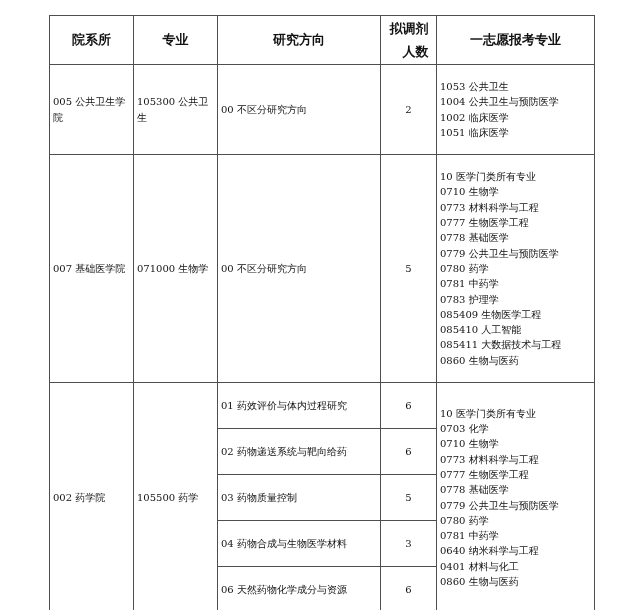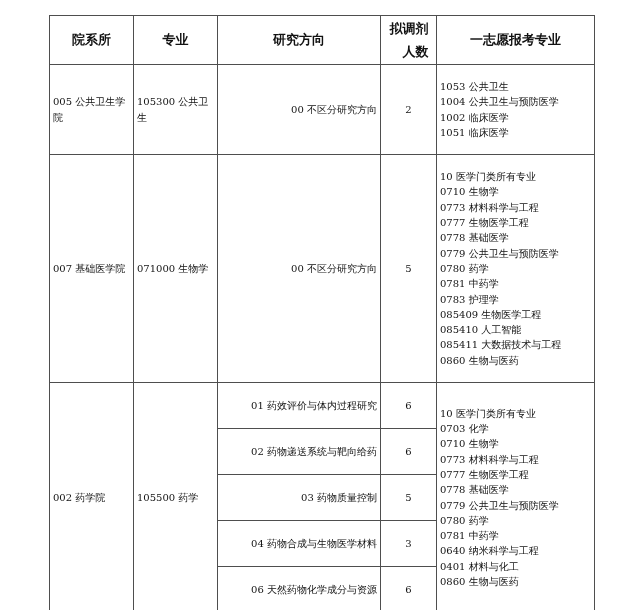--- a/index.html
+++ b/index.html
@@ -56,21 +56,21 @@
     width: 40px;
     line-height: 23px;
     text-align: right;
   }
   td.c-dept, td.c-major {
     text-align: left;
     padding: 2px 2px 2px 6px;
     margin-left: 32px;
   }
   td.c-dir {
-    text-align: right;
+    text-align: left;
     padding: 2px 2px 2px 10px;
   }
   td.c-count {
     text-align: center;
     padding: 2px 1px;
   }
   td.c-list {
     text-align: left;
     padding: 3px 1px 3px 8px;
   }

